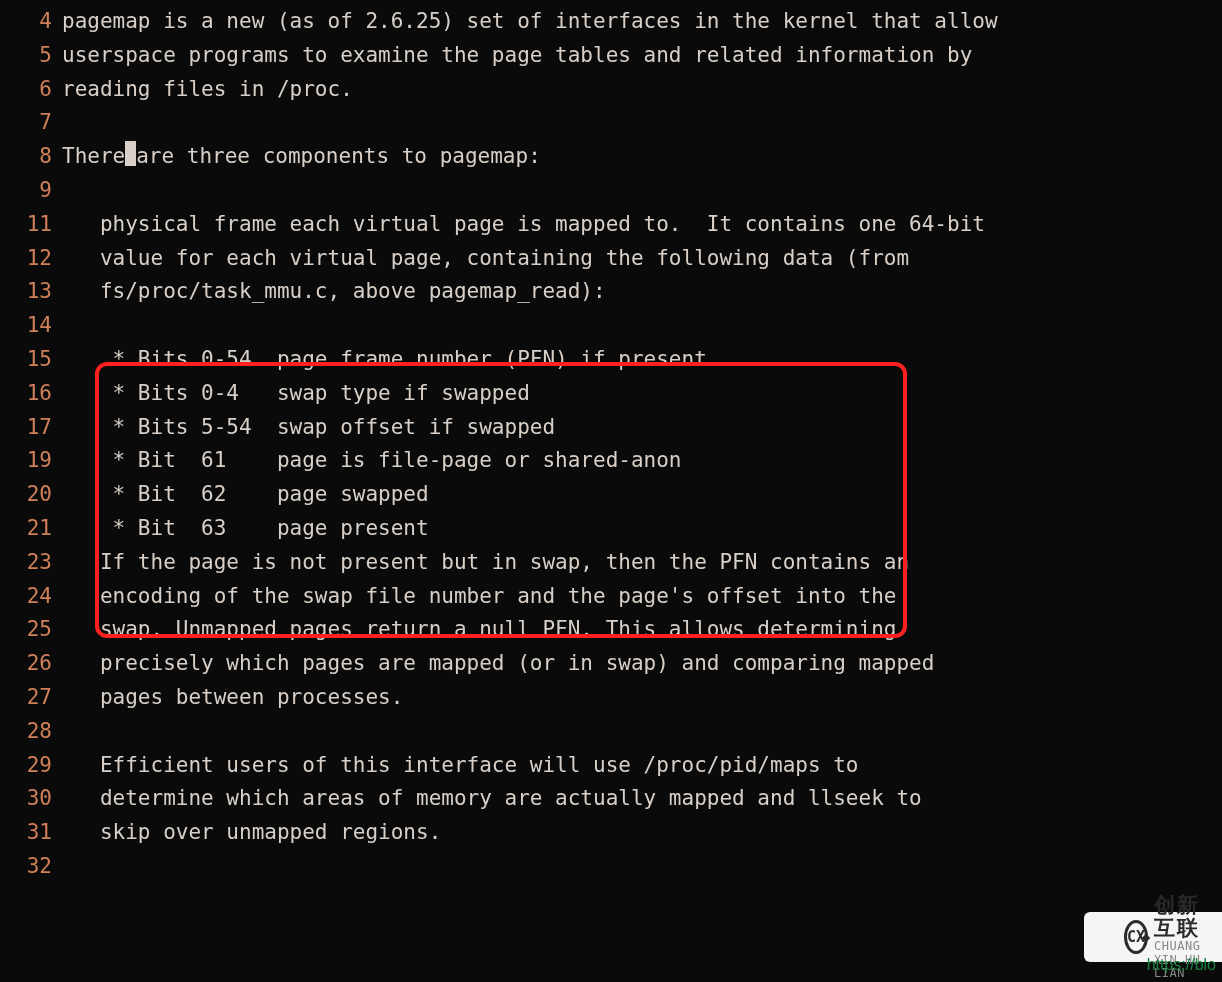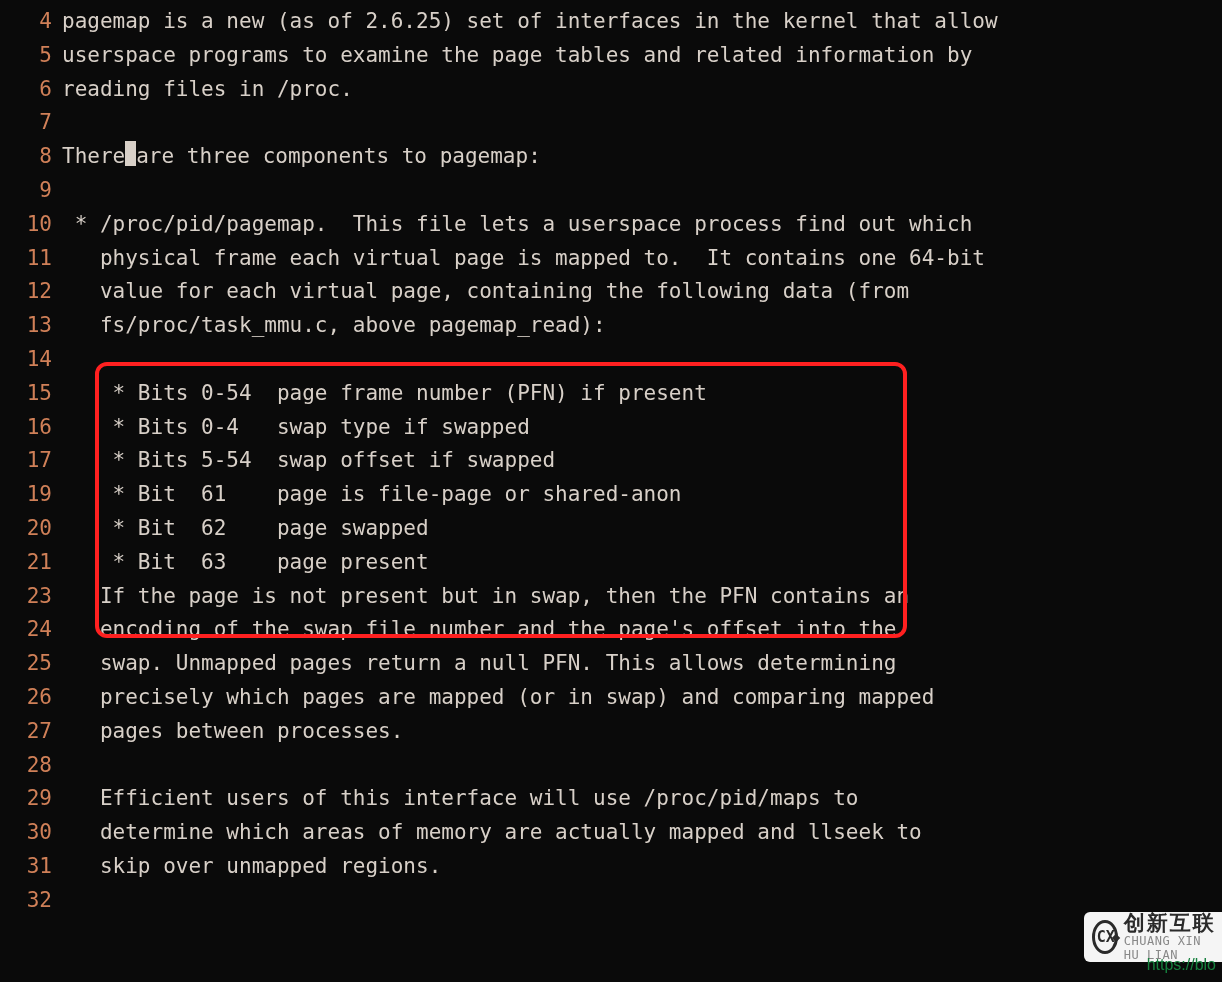--- a/index.html
+++ b/index.html
@@ -78,25 +78,26 @@
       padding-left: 8px;
       gap: 6px;
     }
     .logo-circle {
       width: 34px;
       height: 34px;
       border: 3px solid #2a2a2a;
       border-radius: 50%;
       display: flex;
       align-items: center;
-      justify-content: flex-end;
+      justify-content: flex-start;
       font-weight: bold;
       font-size: 15px;
       color: #2a2a2a;
       position: relative;
+      margin-left: 32px;
     }
     .logo-circle::after {
       content: "";
       position: absolute;
       right: -4px;
       top: 12px;
       width: 6px;
       height: 6px;
       background: #2a2a2a;
       transform: rotate(45deg);
@@ -138,24 +139,20 @@
       <div class="gutter">7</div>
       <div class="code"></div>
     </div>
     <div class="line">
       <div class="gutter">8</div>
       <div class="code"><span>There</span><span class="cursor"></span><span>are three components to pagemap:</span></div>
     </div>
     <div class="line">
       <div class="gutter">9</div>
       <div class="code"></div>
-    </div>
-    <div class="line">
-      <div class="gutter">10</div>
-      <div class="code"> * /proc/pid/pagemap.  This file lets a userspace process find out which</div>
     </div>
     <div class="line">
       <div class="gutter">11</div>
       <div class="code">   physical frame each virtual page is mapped to.  It contains one 64-bit</div>
     </div>
     <div class="line">
       <div class="gutter">12</div>
       <div class="code">   value for each virtual page, containing the following data (from</div>
     </div>
     <div class="line">

